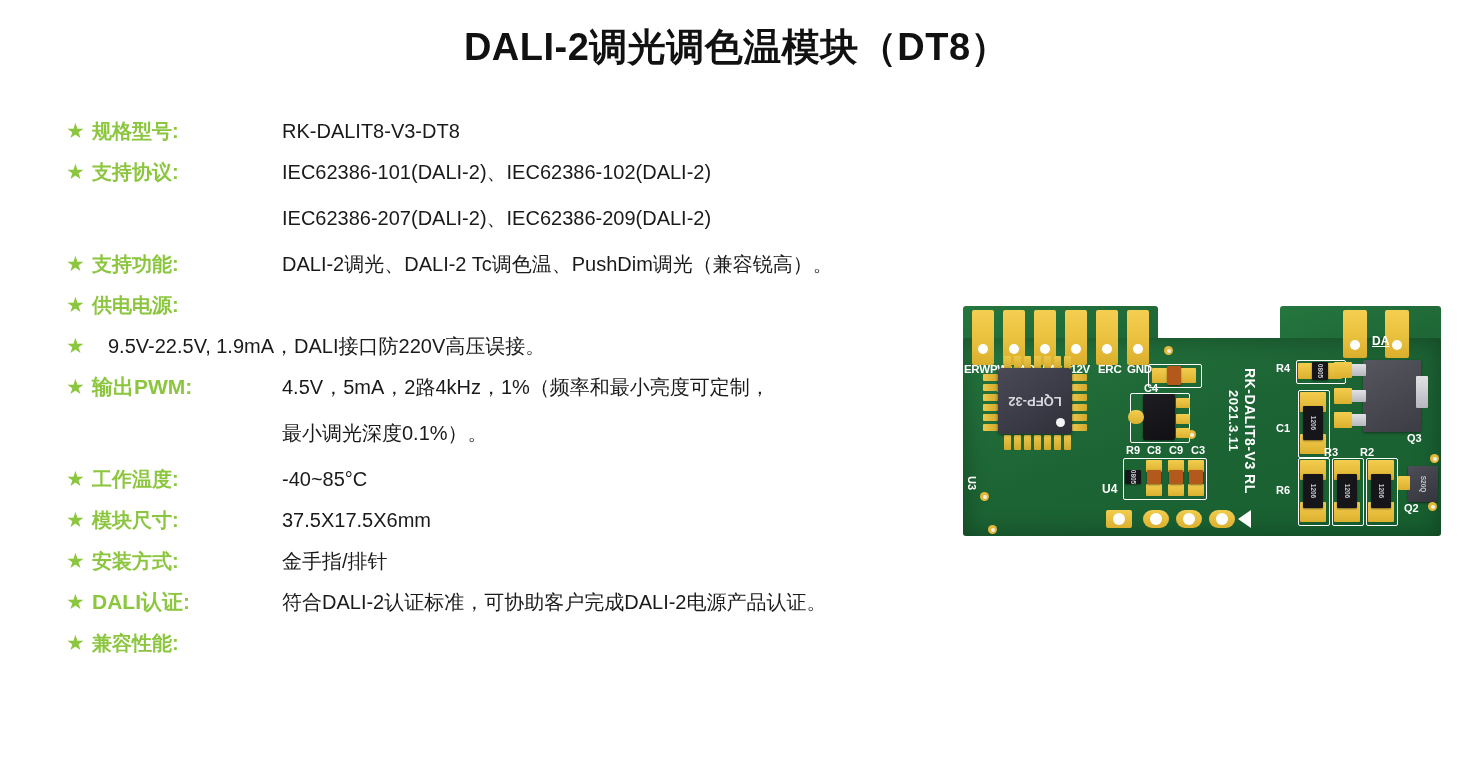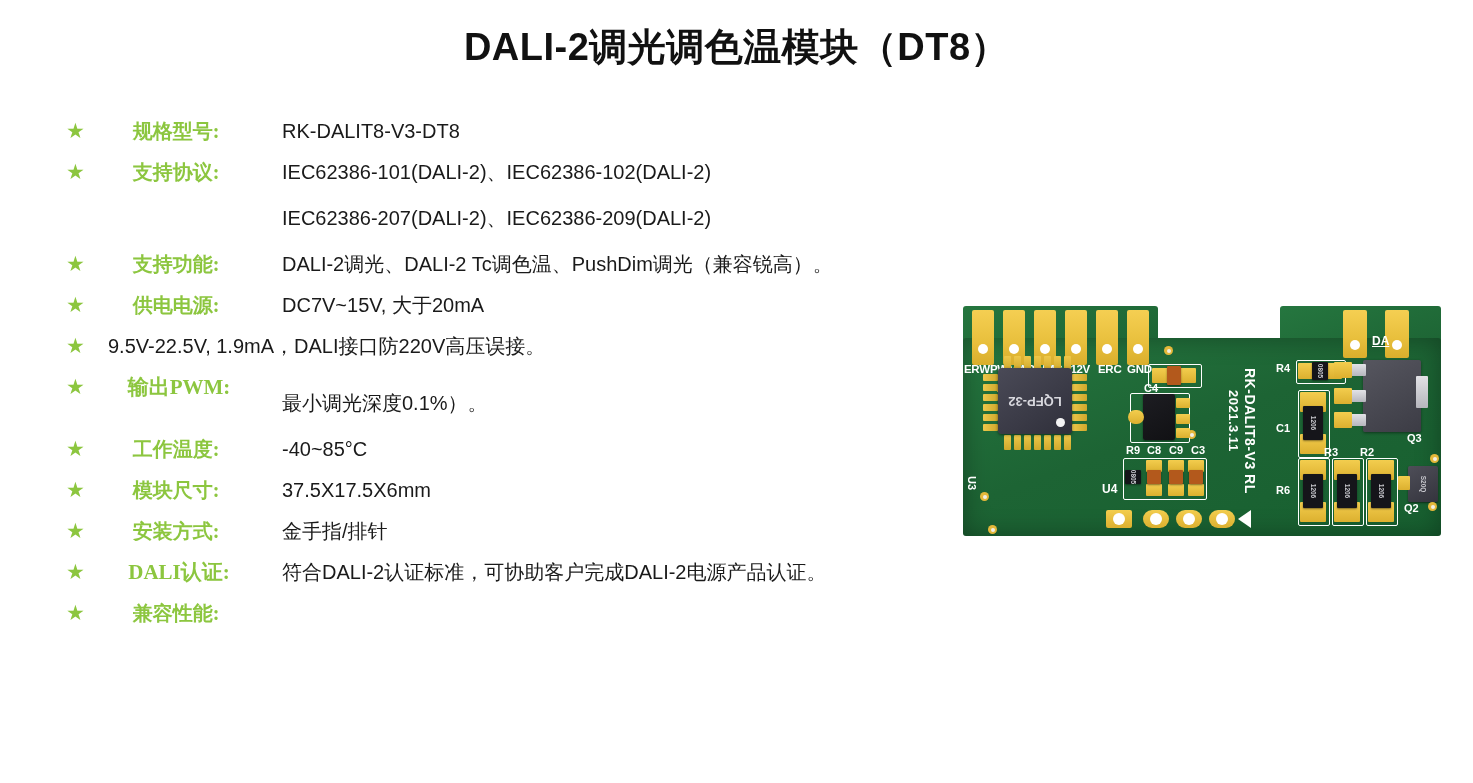--- a/index.html
+++ b/index.html
@@ -37,28 +37,27 @@
   .star{
     width:26px;flex:0 0 26px;
     color:#8CC63F;
     font-size:21px;line-height:30px;
     text-align:left;
     user-select:none;
   }
   .label{
     flex:0 0 168px;
     width:168px;
-    text-align:center;
+    text-align:left;
     color:#8CC63F;
     font-weight:bold;
     font-size:20px;
     line-height:30px;
     white-space:nowrap;
     padding-right:0px;
-    font-family:Liberation Serif, serif;
   }
   .label.wide{flex:0 0 174px;width:174px;font-size:21px;}
   .value{
     flex:1 1 auto;
     margin-left:22px;
     color:#1a1a1a;
     font-size:20px;
     line-height:30px;
     white-space:nowrap;
   }
@@ -240,36 +239,34 @@
       <span class="star">★</span>
       <span class="label">支持功能:</span>
       <span class="value">
         <span>DALI-2调光、DALI-2 Tc调色温、PushDim调光（兼容锐高）。</span>
       </span>
     </div>
 
     <div class="spec-row">
       <span class="star">★</span>
       <span class="label">供电电源:</span>
-      <span class="value">
-        <span>DC7V~15V, 大于20mA</span>
-      </span>
     </div>
 
     <div class="spec-row">
       <span class="star">★</span>
       <span class="value" style="margin-left:16px">
         <span>9.5V-22.5V, 1.9mA，DALI接口防220V高压误接。</span>
       </span>
     </div>
 
     <div class="spec-row gap-after">
       <span class="star">★</span>
       <span class="label wide">输出PWM:</span>
       <span class="value" style="margin-left:16px">
+        <span>4.5V，5mA，2路4kHz，1%（频率和最小亮度可定制，</span>
         <span class="line2">最小调光深度0.1%）。</span>
       </span>
     </div>
 
     <div class="spec-row">
       <span class="star">★</span>
       <span class="label">工作温度:</span>
       <span class="value">
         <span>-40~85°C</span>
       </span>

